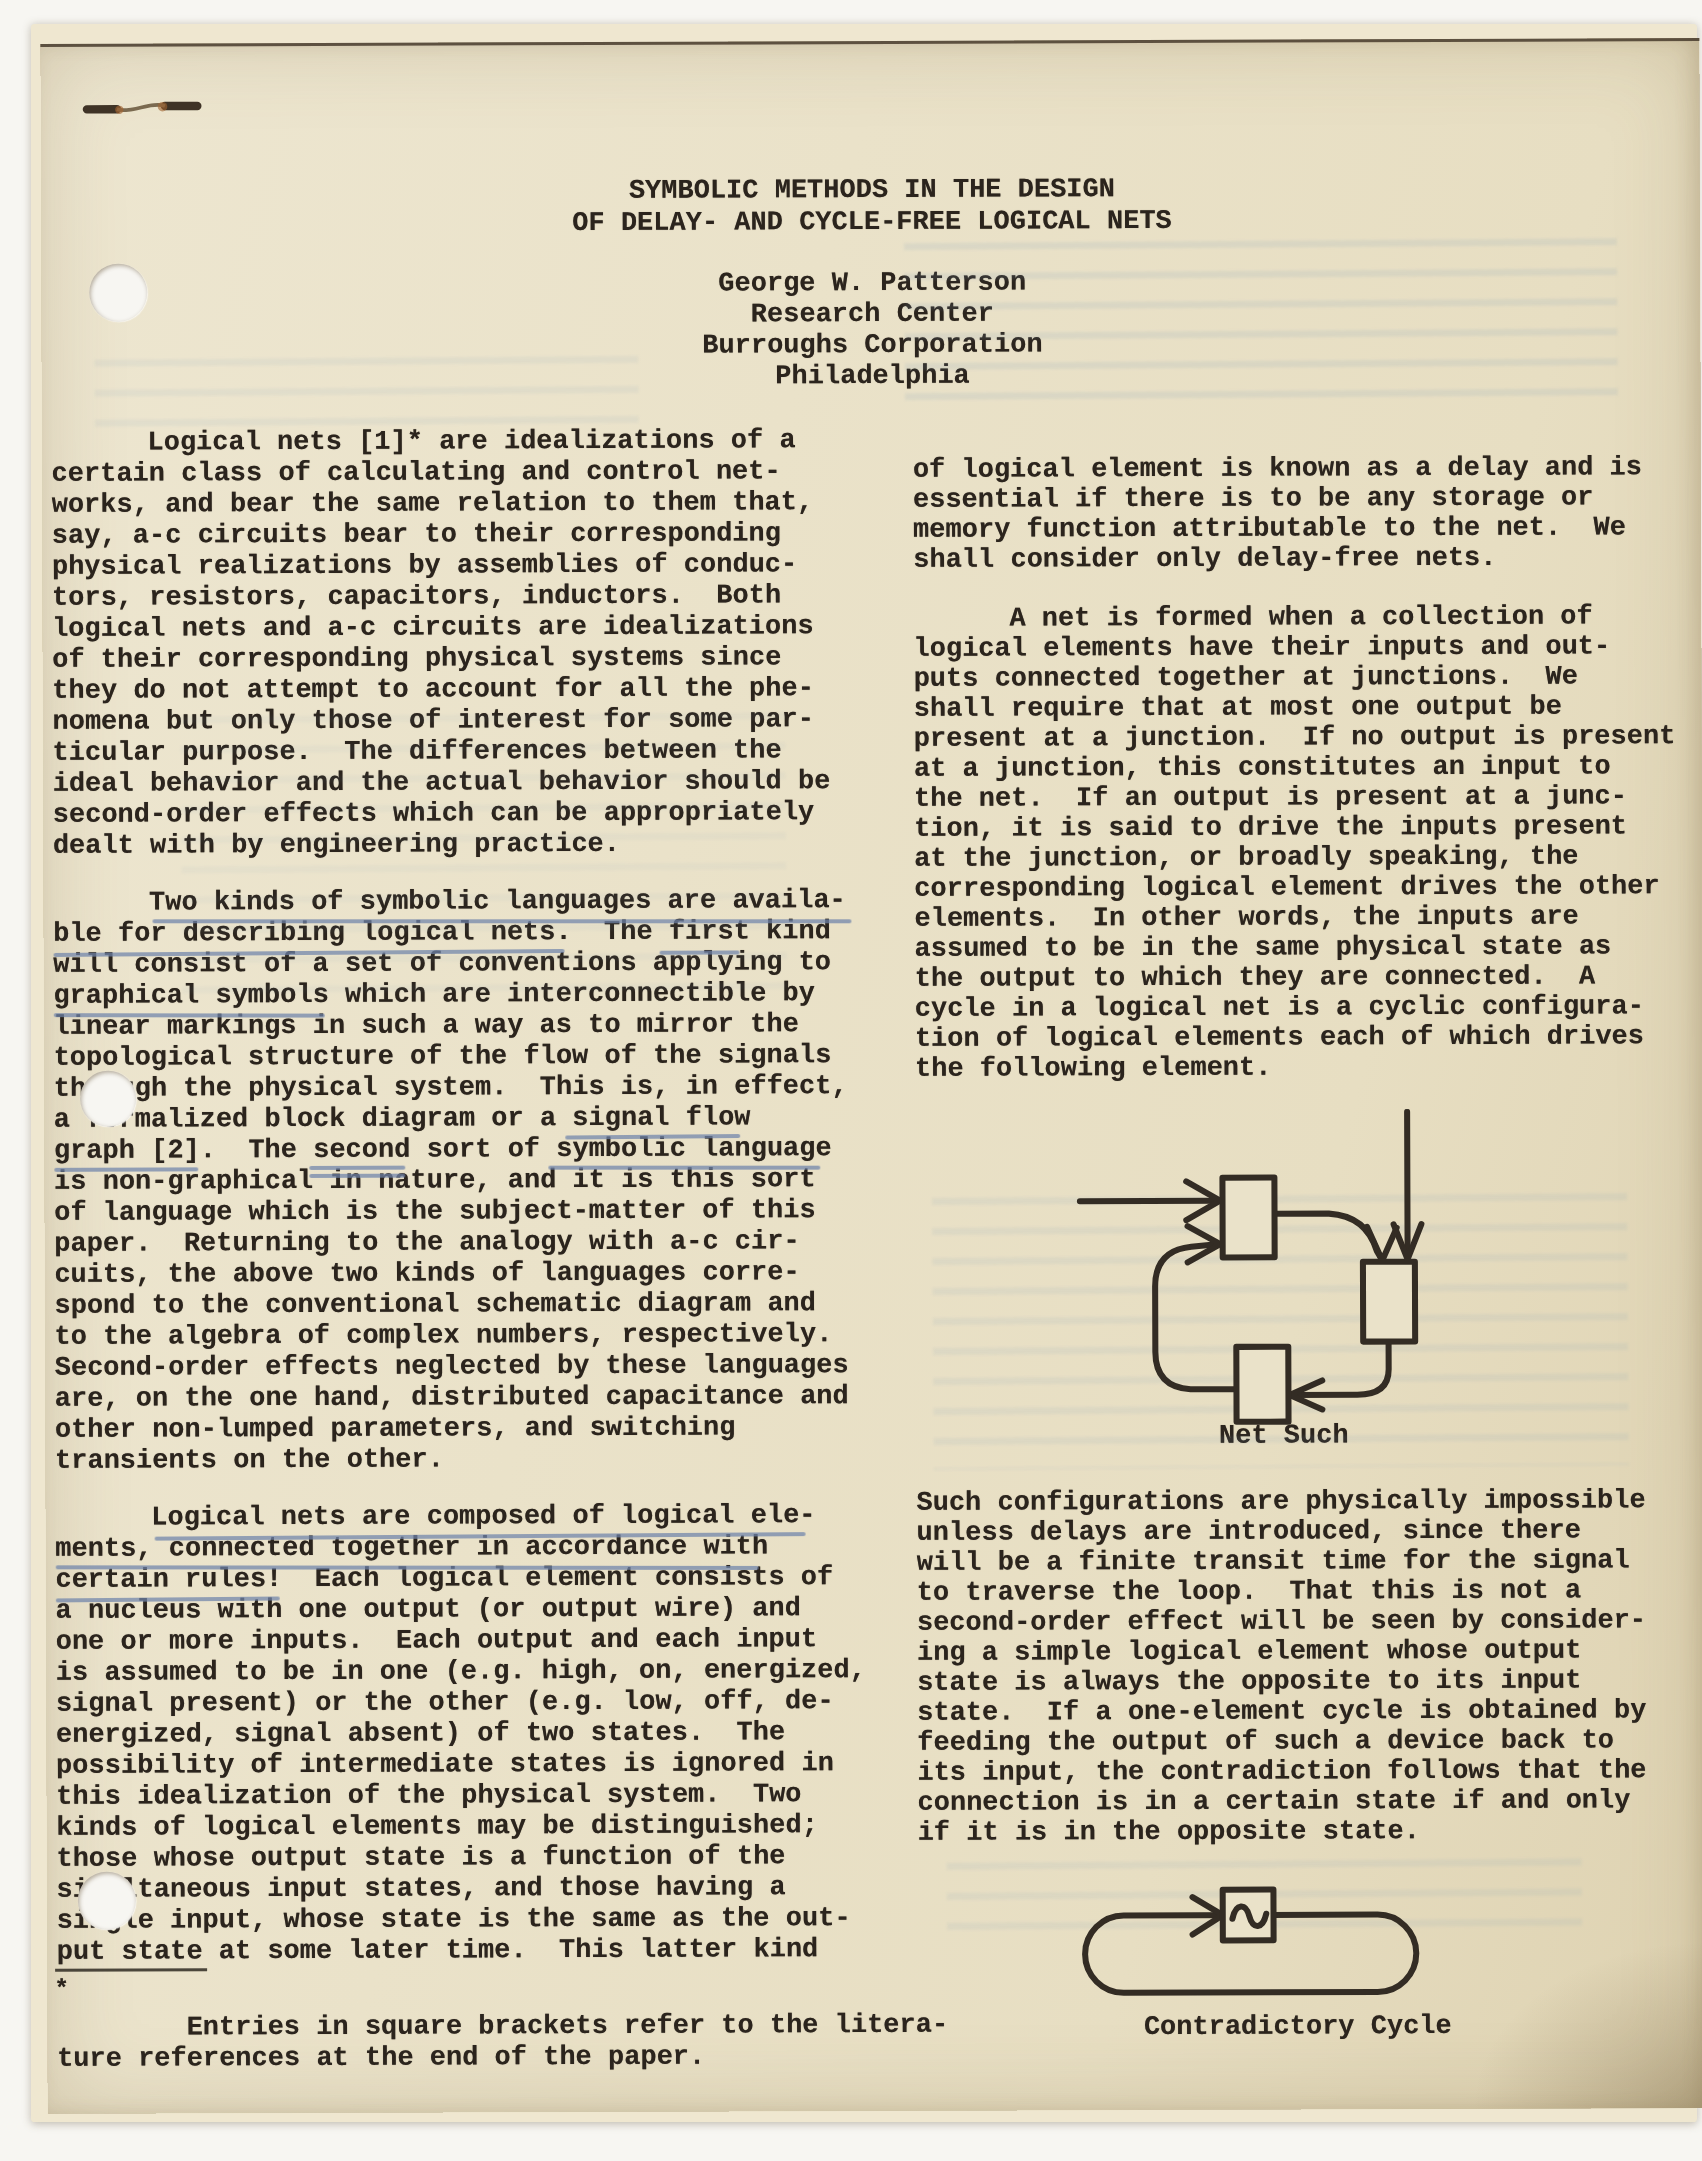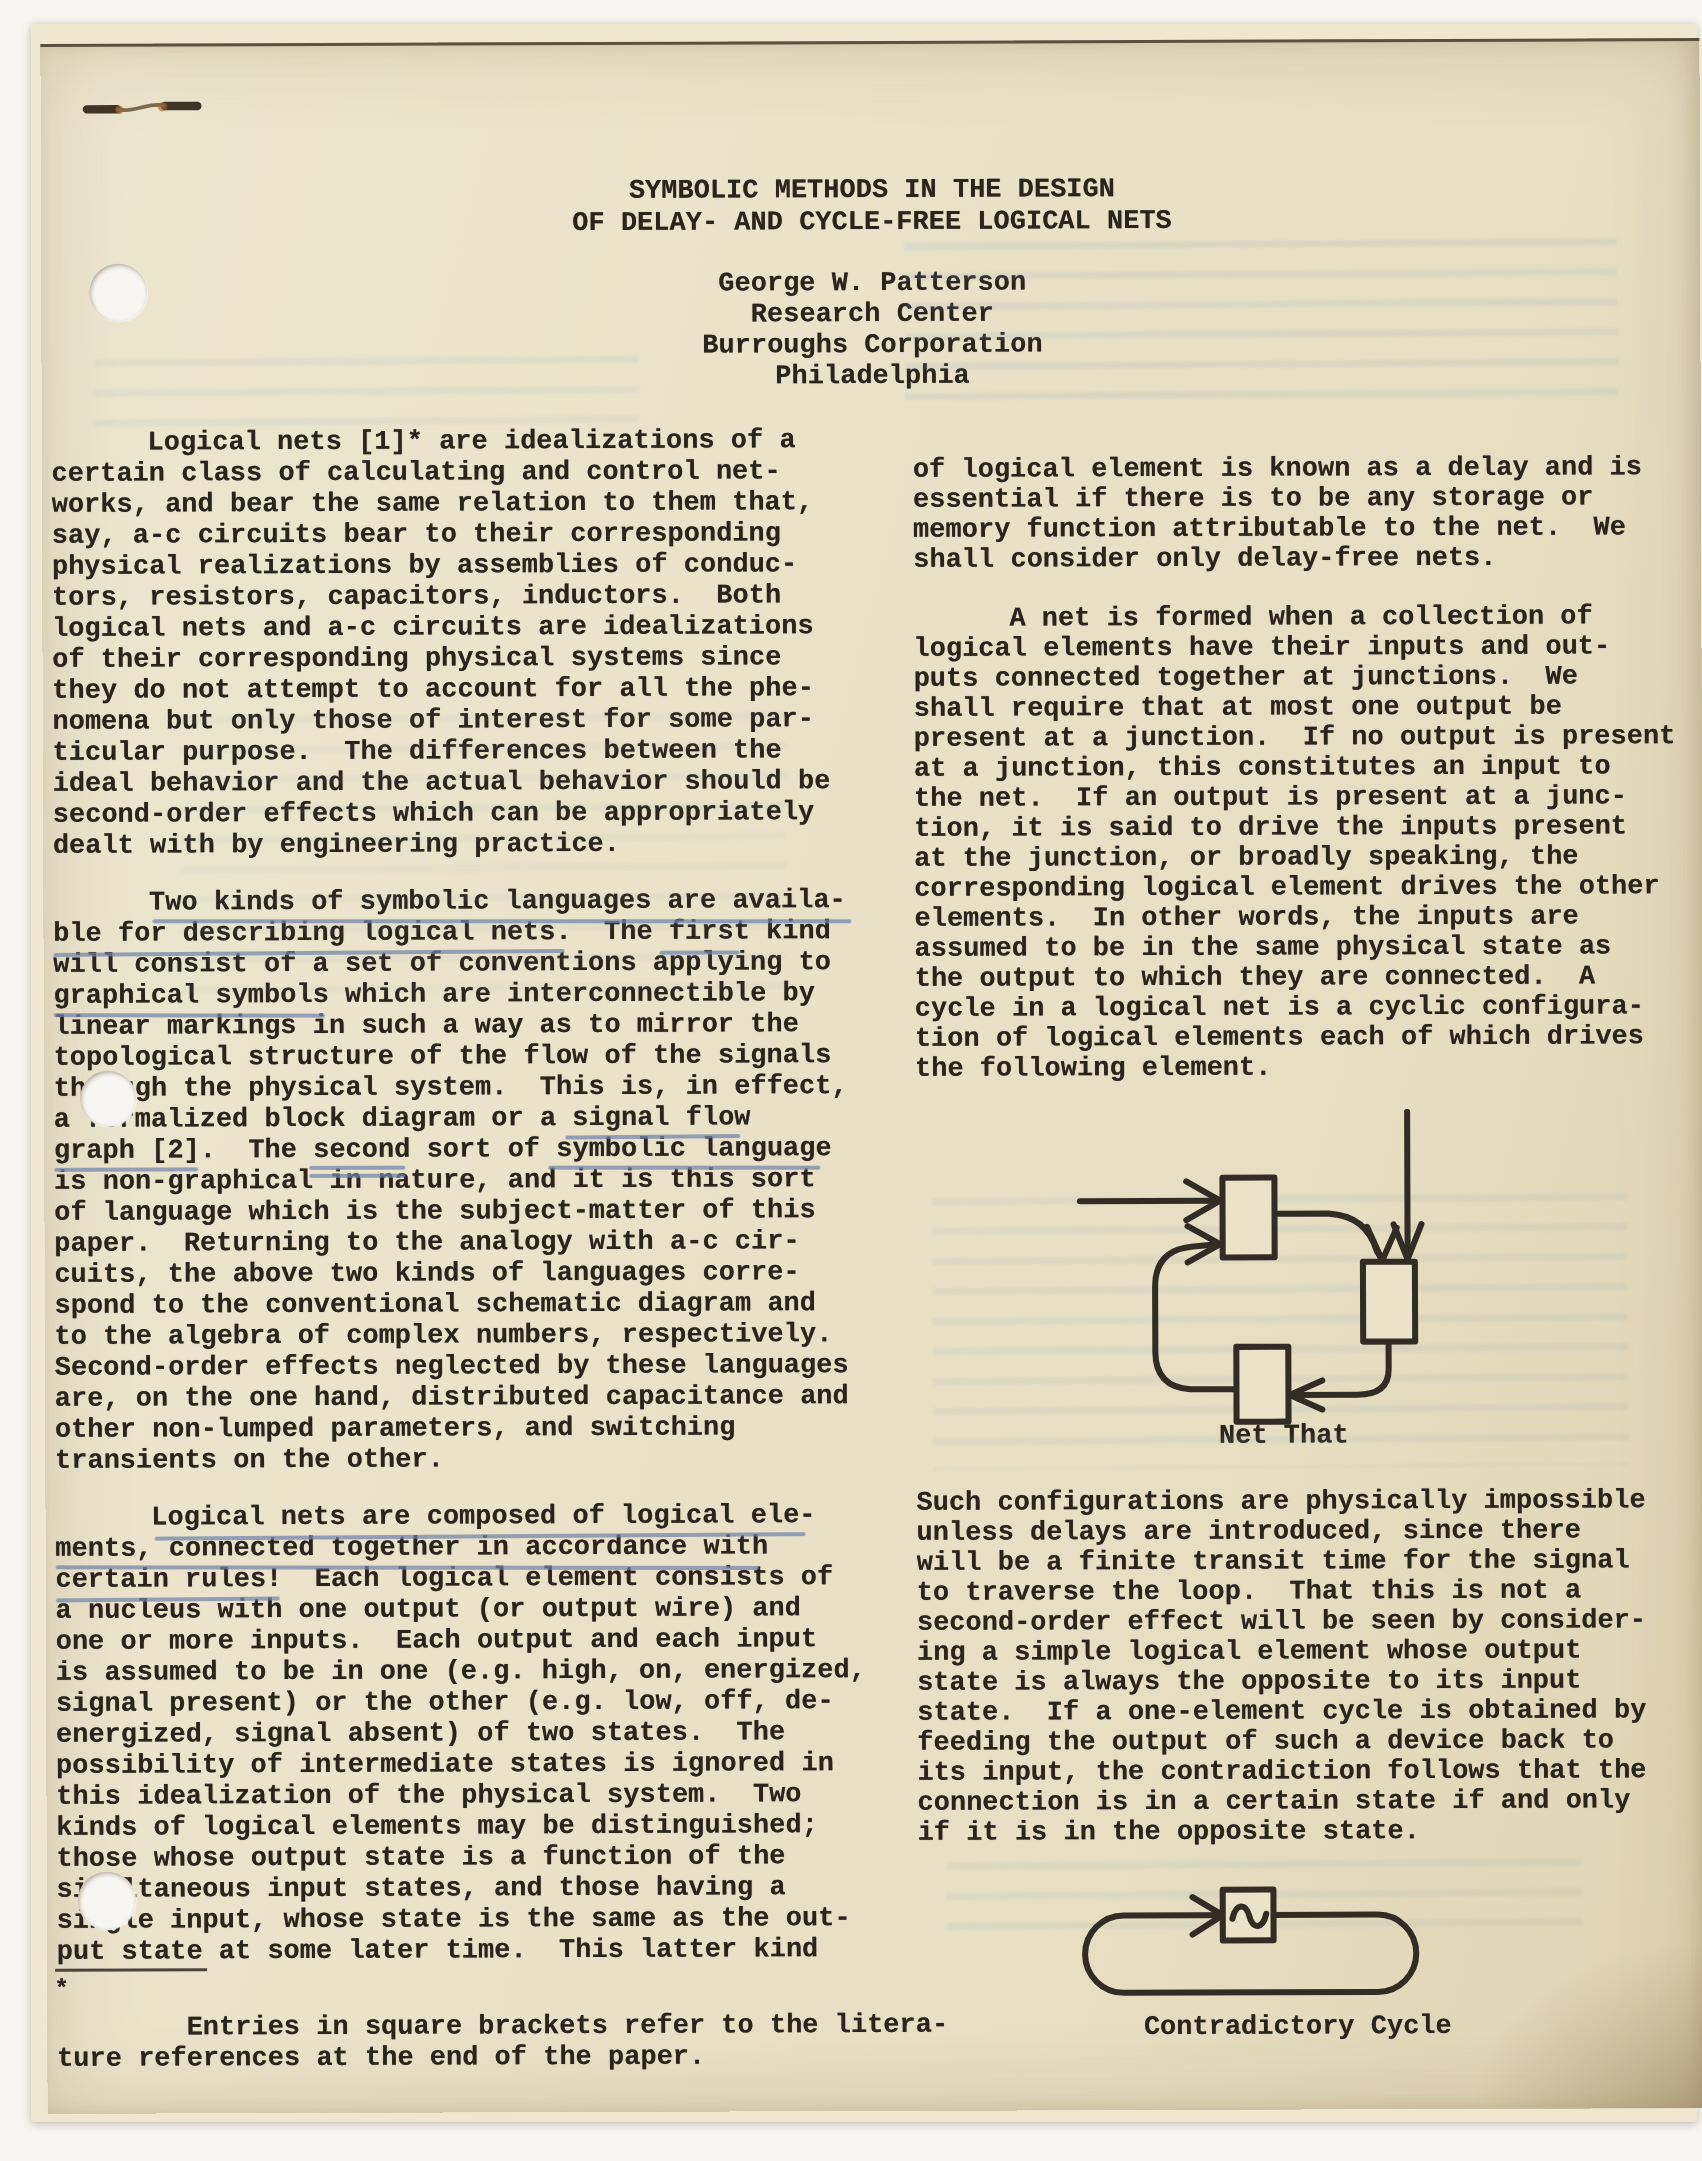--- a/index.html
+++ b/index.html
@@ -197,21 +197,21 @@
       <path d="M246 222 L192 192 M246 222 L192 252"></path>
       <path d="M336 172 H426 Q488 176 505 234 L512 246"></path>
       <path d="M514 250 L489 194 M514 250 L538 196"></path>
       <path d="M524 384 V430 Q524 472 472 472 H366"></path>
       <path d="M360 472 L414 448 M360 472 L414 496"></path>
       <rect x="250" y="112" width="86" height="132" fill="#eae2c9"></rect>
       <rect x="482" y="252" width="86" height="132" fill="#eae2c9"></rect>
       <rect x="272" y="392" width="86" height="124" fill="#eae2c9"></rect>
     </g>
   </svg>
-  <div class="fig-caption" style="left:1142px;top:1381px;width:193px;">Net That</div>
+  <div class="fig-caption" style="left:1142px;top:1381px;width:193px;">Net Such</div>
 
   <svg class="diagram" style="left:1027px;top:1827px;" width="375" height="139" viewBox="0 0 620 230">
     <g stroke="#332c24" stroke-width="10" fill="none" stroke-linecap="round" stroke-linejoin="round">
       <rect x="18" y="80" width="548" height="128" rx="64"></rect>
       <path d="M246 80 L196 50 M246 80 L196 112"></path>
       <rect x="246" y="38" width="84" height="84" fill="#eae2c9"></rect>
       <path d="M262 86 C268 60 284 60 290 82 C296 104 312 104 318 78"></path>
     </g>
   </svg>
   <div class="fig-caption" style="left:1069px;top:1972px;width:363px;">Contradictory Cycle</div>

